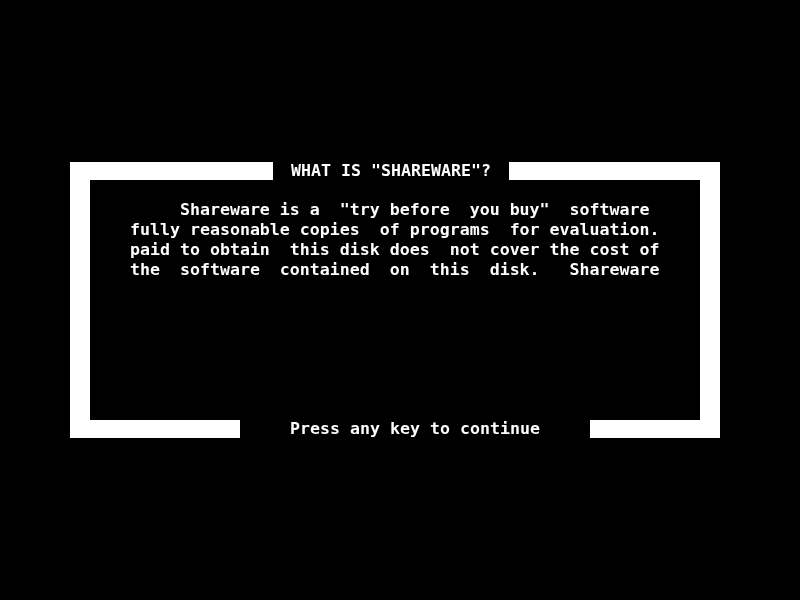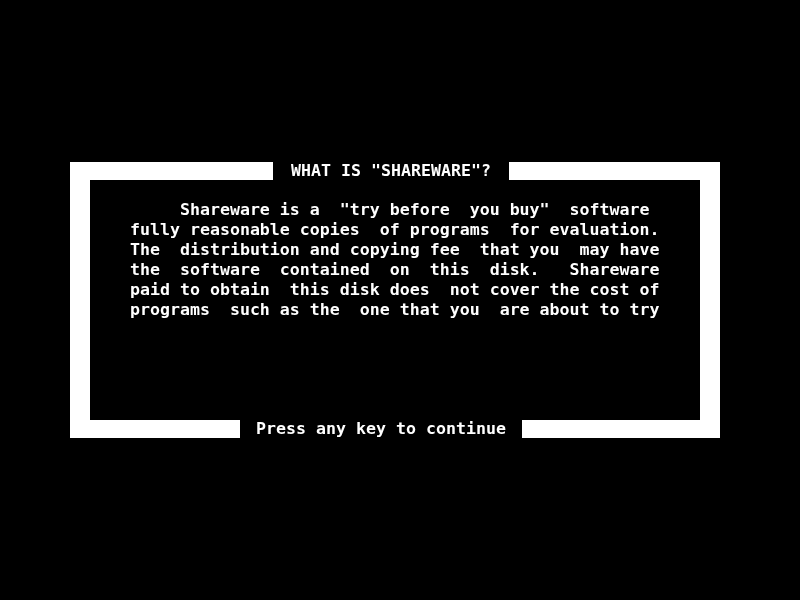--- a/index.html
+++ b/index.html
@@ -43,21 +43,21 @@
     background: #000000;
     display: flex;
     align-items: center;
     justify-content: center;
     overflow: visible;
   }
   .prompt-bar {
     position: absolute;
     left: 170px;
     top: 258px;
-    width: 282px;
+    width: 350px;
     height: 18px;
     background: #000000;
     display: flex;
     align-items: center;
     justify-content: center;
     overflow: visible;
   }
   .dos-text {
     font-size: 16.6px;
     line-height: 18px;
@@ -81,24 +81,22 @@
 
 <div class="screen">
   <div class="frame">
 
     <div class="inner">
     </div>
 
     <div class="body-text">
       <div class="line">     Shareware is a  "try before  you buy"  software</div>
       <div class="line">fully reasonable copies  of programs  for evaluation.</div>
-      <div class="line">The  distribution and copying fee  that you  may have</div>
+      <div class="line">paid to obtain  this disk does  not cover the cost of</div>
       <div class="line">the  software  contained  on  this  disk.   Shareware</div>
-      <div class="line">paid to obtain  this disk does  not cover the cost of</div>
-      <div class="line">programs  such as the  one that you  are about to try</div>
     </div>
 
     <div class="title-bar">
       <span class="dos-text">WHAT IS "SHAREWARE"?</span>
     </div>
 
     <div class="prompt-bar">
       <span class="dos-text">Press any key to continue</span>
     </div>
 

